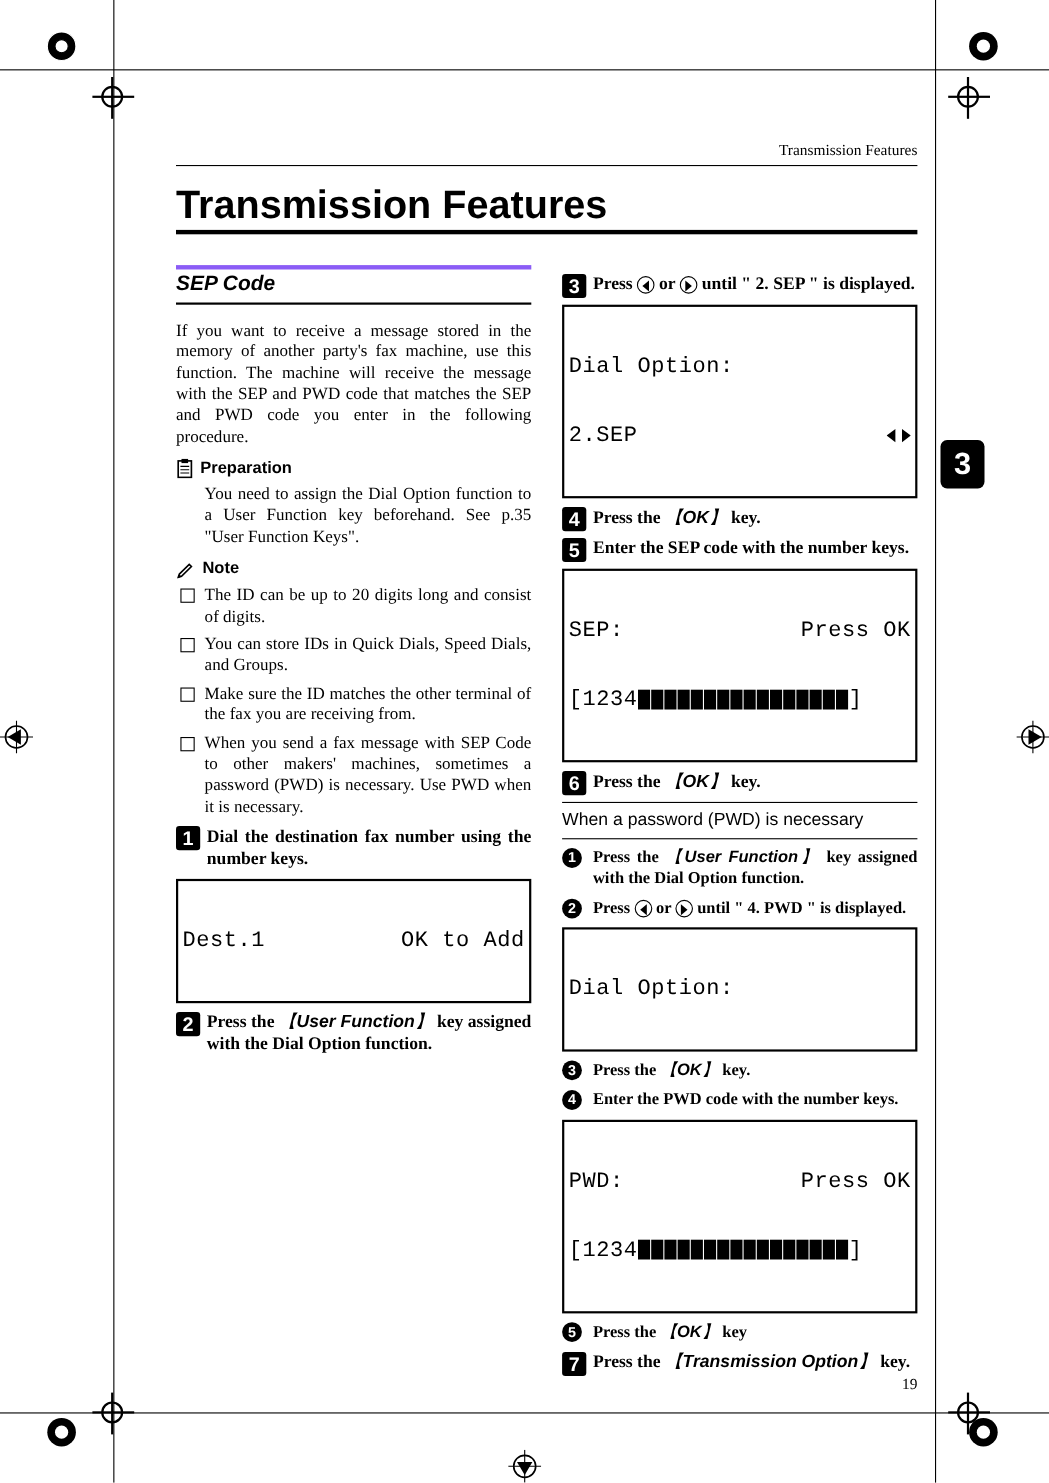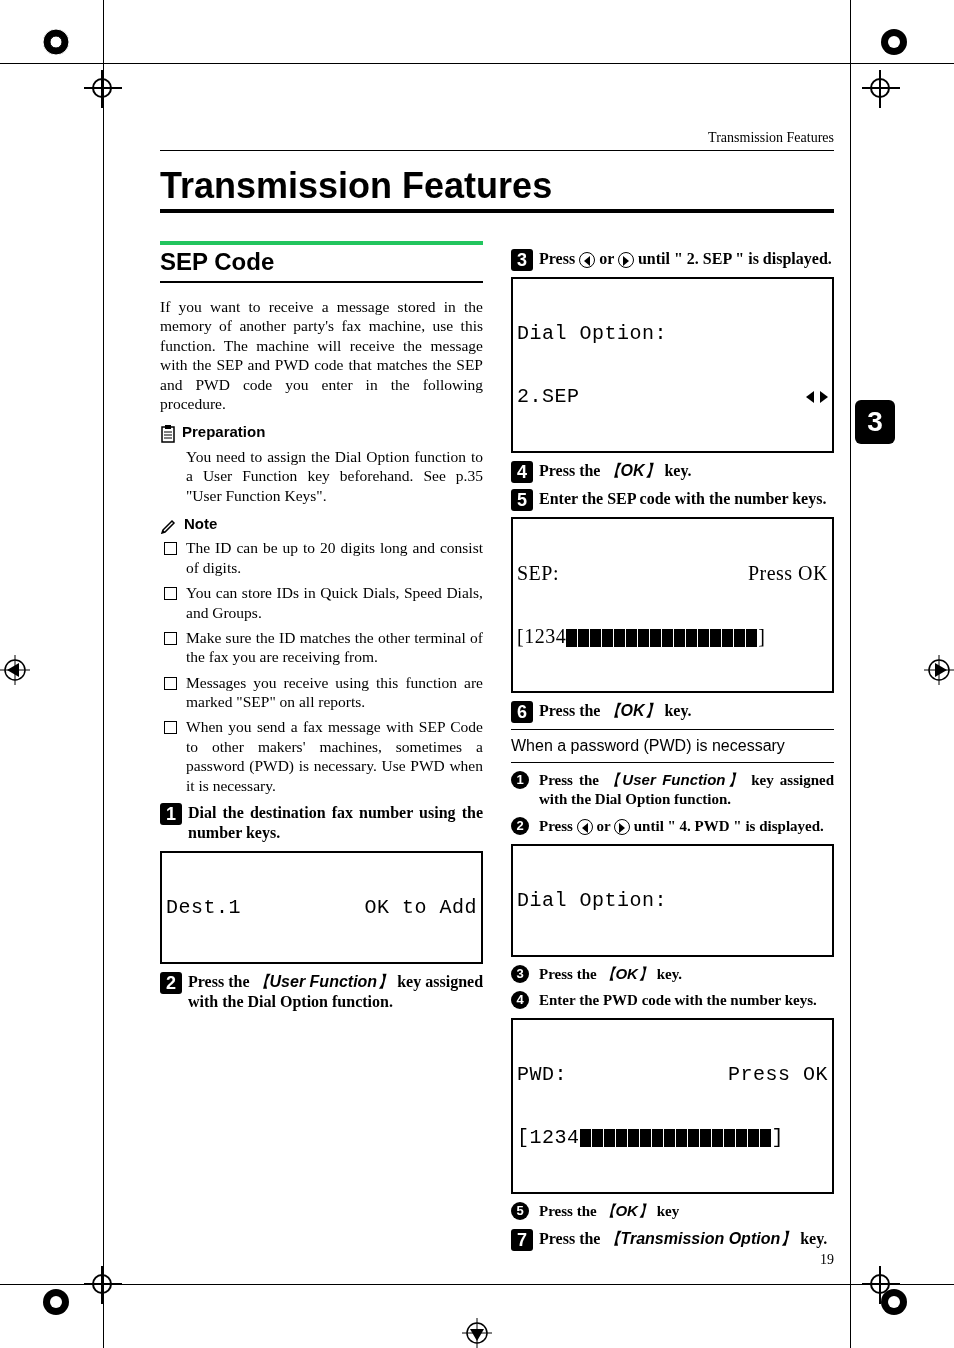--- a/index.html
+++ b/index.html
@@ -71,25 +71,26 @@
   .columns {
     display: flex;
     gap: 28px;
     margin-top: 28px;
   }
   .col { flex: 1 1 0; font-size: 15.5px; line-height: 1.25; }
 
   h2.section {
     font-family: Arial, Helvetica, sans-serif;
     font-weight: 700;
-    font-size: 24px;
-    border-top: 4px solid #22c55e;
+    font-size: 19px;
+    border-top: 4px solid #8b5cf6;
     border-bottom: 2px solid #000;
     padding: 2px 0 4px 0;
     margin-bottom: 14px;
+    font-style: italic;
   }
 
   p.body { text-align: justify; margin-bottom: 10px; }
 
   .prep-head, .note-head {
     font-family: Arial, Helvetica, sans-serif;
     font-weight: 700;
     font-size: 15px;
     margin: 4px 0 4px 0;
   }
@@ -275,21 +276,20 @@
           <svg width="18" height="18">
               <path d="M3 14 L12 5 L14 7 L5 16 L2 17 Z" fill="none" stroke="#000" stroke-width="1.5"></path>
               <path d="M2 17 L3 14 L5 16 Z" fill="#000"></path>
             </svg>
         </span><span>Note</span>
       </div>
       <ul class="boxlist">
         <li>The ID can be up to 20 digits long and consist of digits.</li>
         <li>You can store IDs in Quick Dials, Speed Dials, and Groups.</li>
         <li>Make sure the ID matches the other terminal of the fax you are receiving from.</li>
-        <li>Messages you receive using this function are marked "SEP" on all reports.</li>
         <li>When you send a fax message with SEP Code to other makers' machines, sometimes a password (PWD) is necessary. Use PWD when it is necessary.</li>
       </ul>
 
       <div class="step" style="font-size:16px;">
         <span class="num">1</span>
         <span>Dial the destination fax number using the number keys.</span>
       </div>
 
       <div class="lcd" style="margin-left:0;">
         <div class="row">
@@ -325,21 +325,21 @@
       <div class="step" style="font-size:16px;">
         <span class="num">4</span>
         <span>Press the </span><span class="keycap">OK</span><span> key.</span>
       </div>
 
       <div class="step" style="font-size:16px;">
         <span class="num">5</span>
         <span>Enter the SEP code with the number keys.</span>
       </div>
 
-      <div class="lcd" style="margin-left:0;font-family:Liberation Serif, serif;">
+      <div class="lcd" style="margin-left:0;">
         <div class="row">
           <span>SEP:</span>
           <span>Press OK</span>
         </div>
         <div class="row">
           <span><span>[1234</span><span class="blocks"><span></span><span></span><span></span><span></span><span></span><span></span><span></span><span></span><span></span><span></span><span></span><span></span><span></span><span></span><span></span><span></span></span><span>]</span></span>
         </div>
       </div>
 
       <div class="step" style="font-size:16px;">

